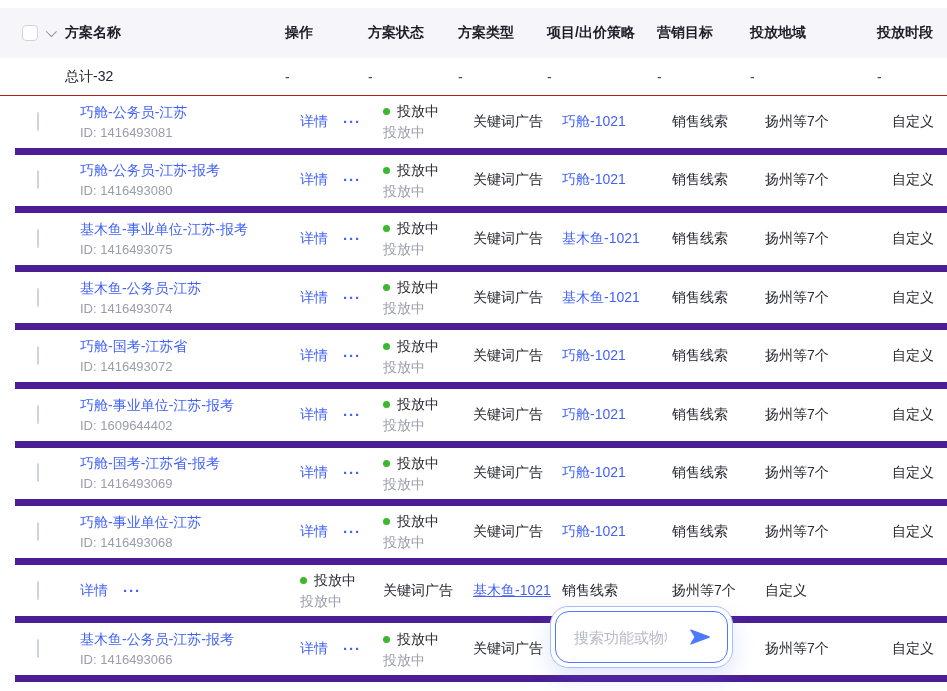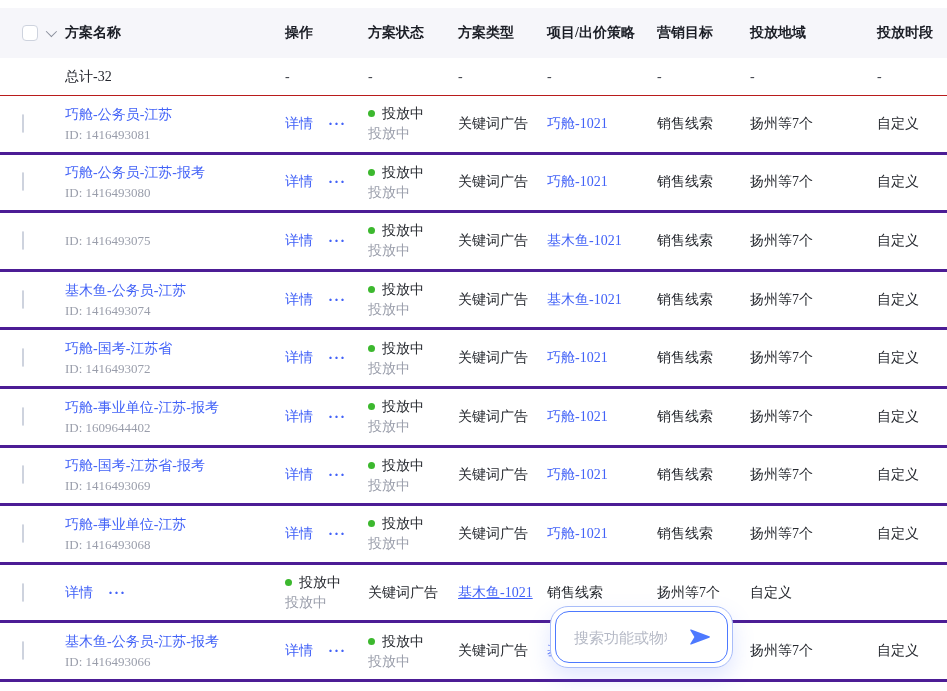--- a/index.html
+++ b/index.html
@@ -2,39 +2,39 @@
 <html><head>
 <meta charset="utf-8">
 <style>
   * { margin:0; padding:0; box-sizing:border-box; }
   html,body { width:947px; height:691px; background:#ffffff;
     font-family:"Liberation Sans","DejaVu Sans",sans-serif; overflow:hidden; }
   .page { position:relative; width:947px; height:691px; }
 
   .grid-row { display:grid;
     grid-template-columns:65px 220px 83px 90px 89px 110px 93px 127px 70px;
-    align-items:center;font-family:Liberation Serif, serif; }
+    align-items:center; }
 
   
   .thead { height:50px; margin-top:8px; background:#f6f6fa; }
   .thead .hcell { font-size:14px; font-weight:700; color:#1b1e26; }
   .selwrap { display:flex; align-items:center; padding-left:22px; gap:8px; }
   .cbox { width:16px; height:16px; background:#fff; border:1px solid #ced3de;
     border-radius:4px; flex:0 0 auto; cursor:pointer; }
   .chev { width:8px; height:8px; border-right:1.6px solid #8a8f9c;
     border-bottom:1.6px solid #8a8f9c; transform:rotate(45deg) translateY(-2px);
     display:inline-block; cursor:pointer; }
 
   
   .total-row { height:38px; border-bottom:1px solid #b91c1c; }
   .total-label { font-size:14px; color:#24262e; }
   .dash { font-size:14px; color:#43464e; }
 
   
-  .row { height:58.6px; border-bottom:3px solid #4c1d95; }
+  .row { height:58.6px; border-bottom:7px solid #4c1d95;margin-left:15px; }
   .cell { font-size:14px; color:#26292f; padding-right:10px; }
   .cb-cell { padding-left:22px; }
   .name-line { font-size:14px; color:#4262f7; line-height:21px; cursor:pointer;
     white-space:nowrap; overflow:hidden; text-overflow:ellipsis; }
   .id-line { font-size:13px; color:#9a9eab; line-height:19px; }
   .ops { display:flex; align-items:center; gap:15px; }
   .detail-link { font-size:14px; color:#4262f7; cursor:pointer; }
   .more { font-size:15px; font-weight:700; letter-spacing:1px; color:#4262f7;
     cursor:pointer; line-height:10px; }
   .st-line1 { display:flex; align-items:center; font-size:14px; color:#26292f;
@@ -143,20 +143,21 @@
       <div class="cell">销售线索</div>
       <div class="cell">扬州等7个</div>
       <div class="cell">自定义</div>
     </div>
 
     <div class="grid-row row">
       <div class="cb-cell">
         <span class="cbox"></span>
       </div>
       <div class="cell">
+        <div class="name-line">基木鱼-事业单位-江苏-报考</div>
         <div class="id-line">ID: 1416493075</div>
       </div>
       <div class="cell ops">
         <span class="detail-link">详情</span>
         <span class="more">···</span>
       </div>
       <div class="cell">
         <div class="st-line1">
           <span class="dot"></span>
           <span>投放中</span>

